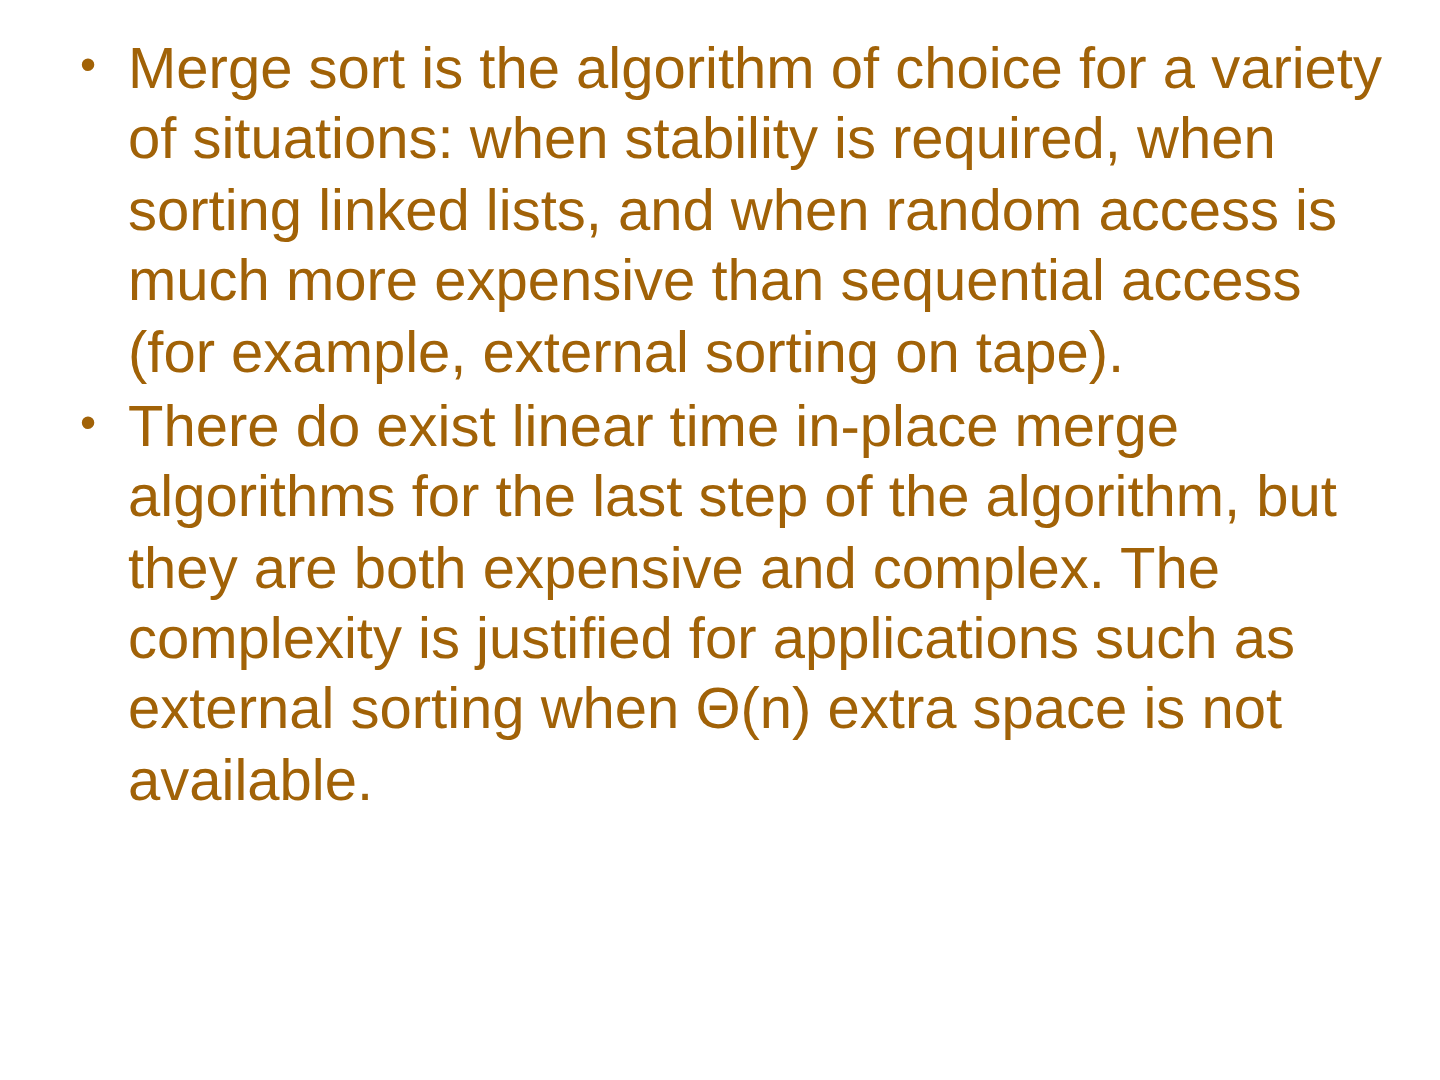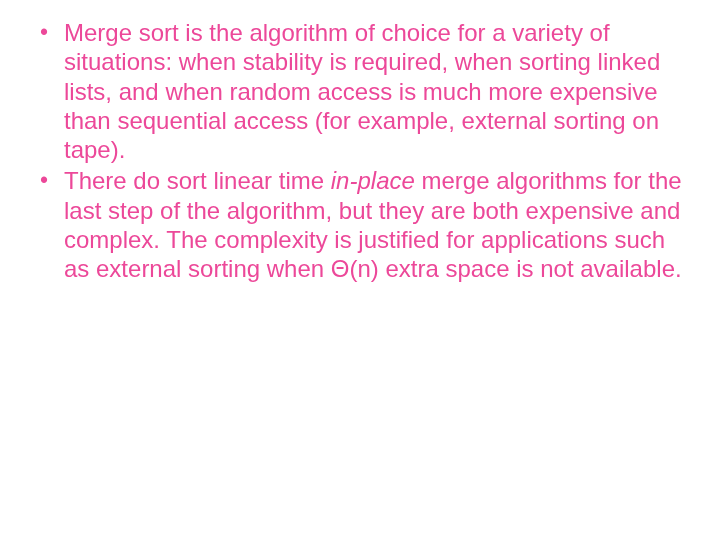--- a/index.html
+++ b/index.html
@@ -29,43 +29,42 @@
     .title-text {
       font-size: 36px;
       font-weight: normal;
       color: #000000;
     }
     .content-list {
       list-style: none;
       padding-left: 12px;
     }
     .content-list li {
-      font-size: 24px;
+      font-size: 29px;
       line-height: 1.22;
-      color: #ec4899;
+      color: #a16207;
       margin-bottom: 2px;
       position: relative;
       padding-left: 28px;
     }
     .content-list li::before {
       content: "•";
       position: absolute;
       left: 4px;
       top: 0;
       font-size: 23px;
     }
     .italic {
-      font-style: italic;
     }
   </style>
 </head>
 <body>
 
 <div class="slide">
   <ul class="content-list">
     <li>
       <span>Merge sort is the algorithm of choice for a variety of situations: when stability is required, when sorting linked lists, and when random access is much more expensive than sequential access (for example, external sorting on tape).</span><span class="italic"></span><span></span>
     </li>
     <li>
-      <span>There do sort linear time </span><span class="italic">in-place</span><span> merge algorithms for the last step of the algorithm, but they are both expensive and complex. The complexity is justified for applications such as external sorting when Θ(n) extra space is not available.</span>
+      <span>There do exist linear time </span><span class="italic">in-place</span><span> merge algorithms for the last step of the algorithm, but they are both expensive and complex. The complexity is justified for applications such as external sorting when Θ(n) extra space is not available.</span>
     </li>
   </ul>
 </div>
 
 </body></html>

